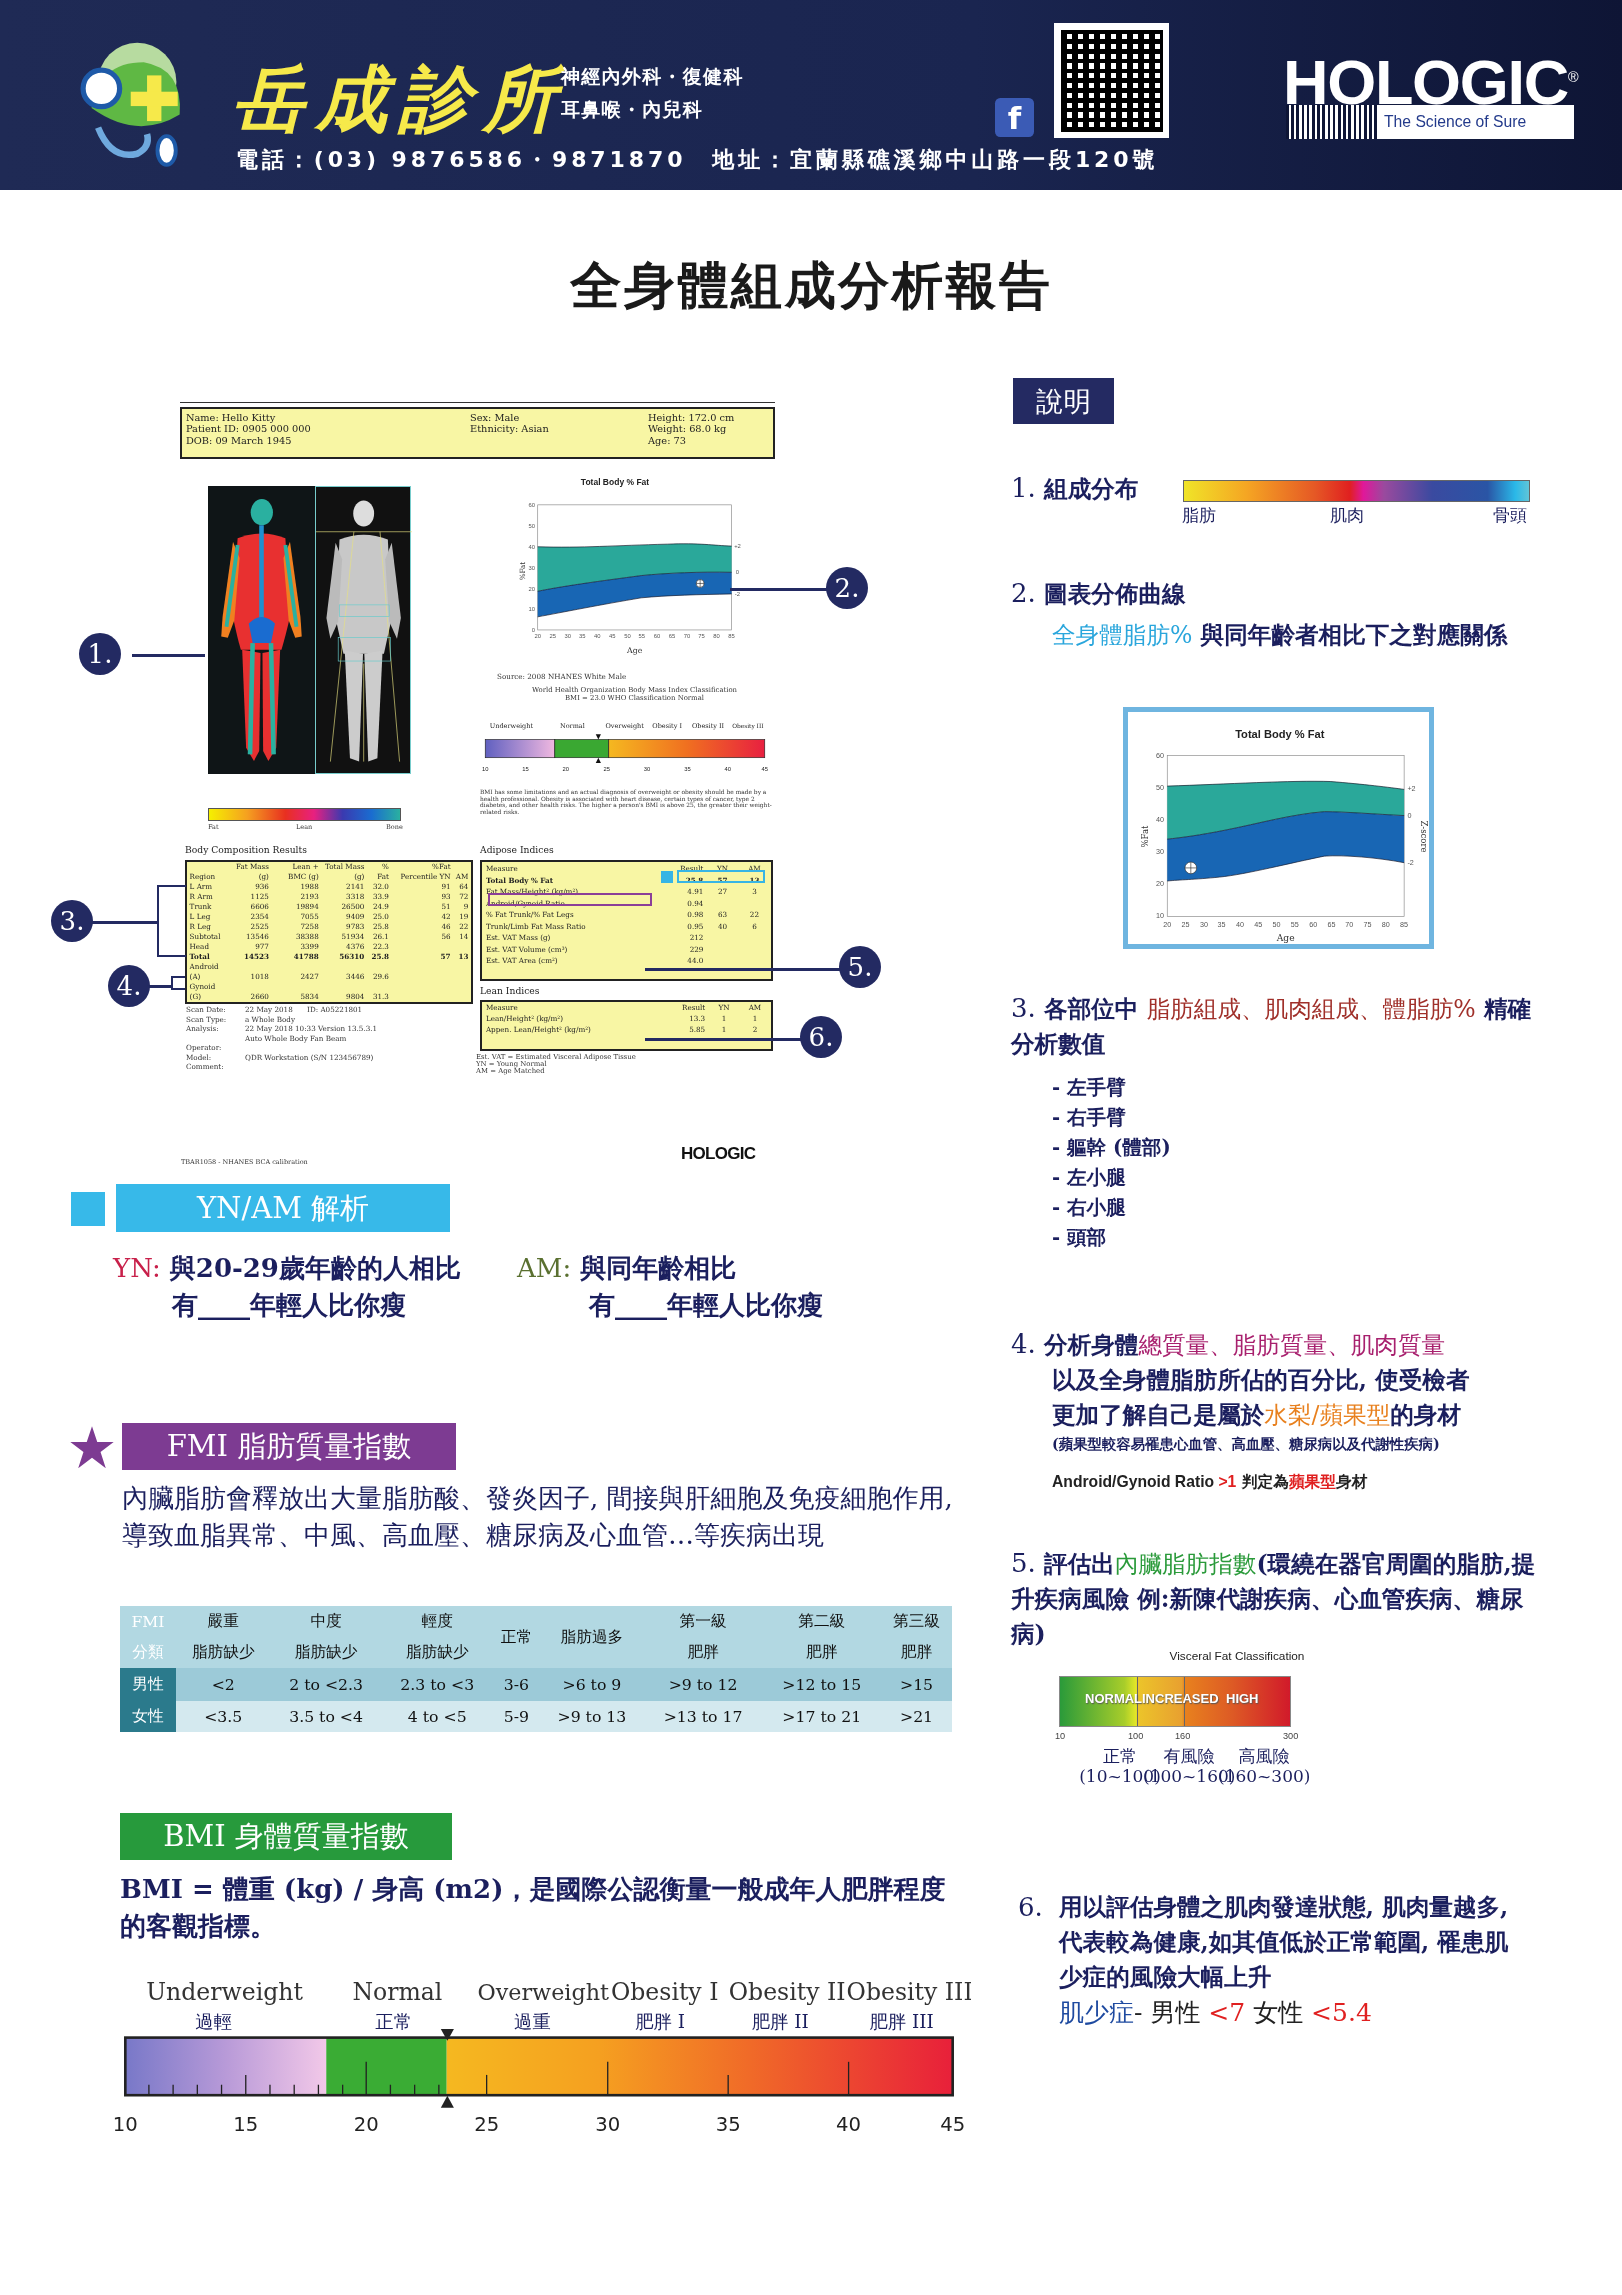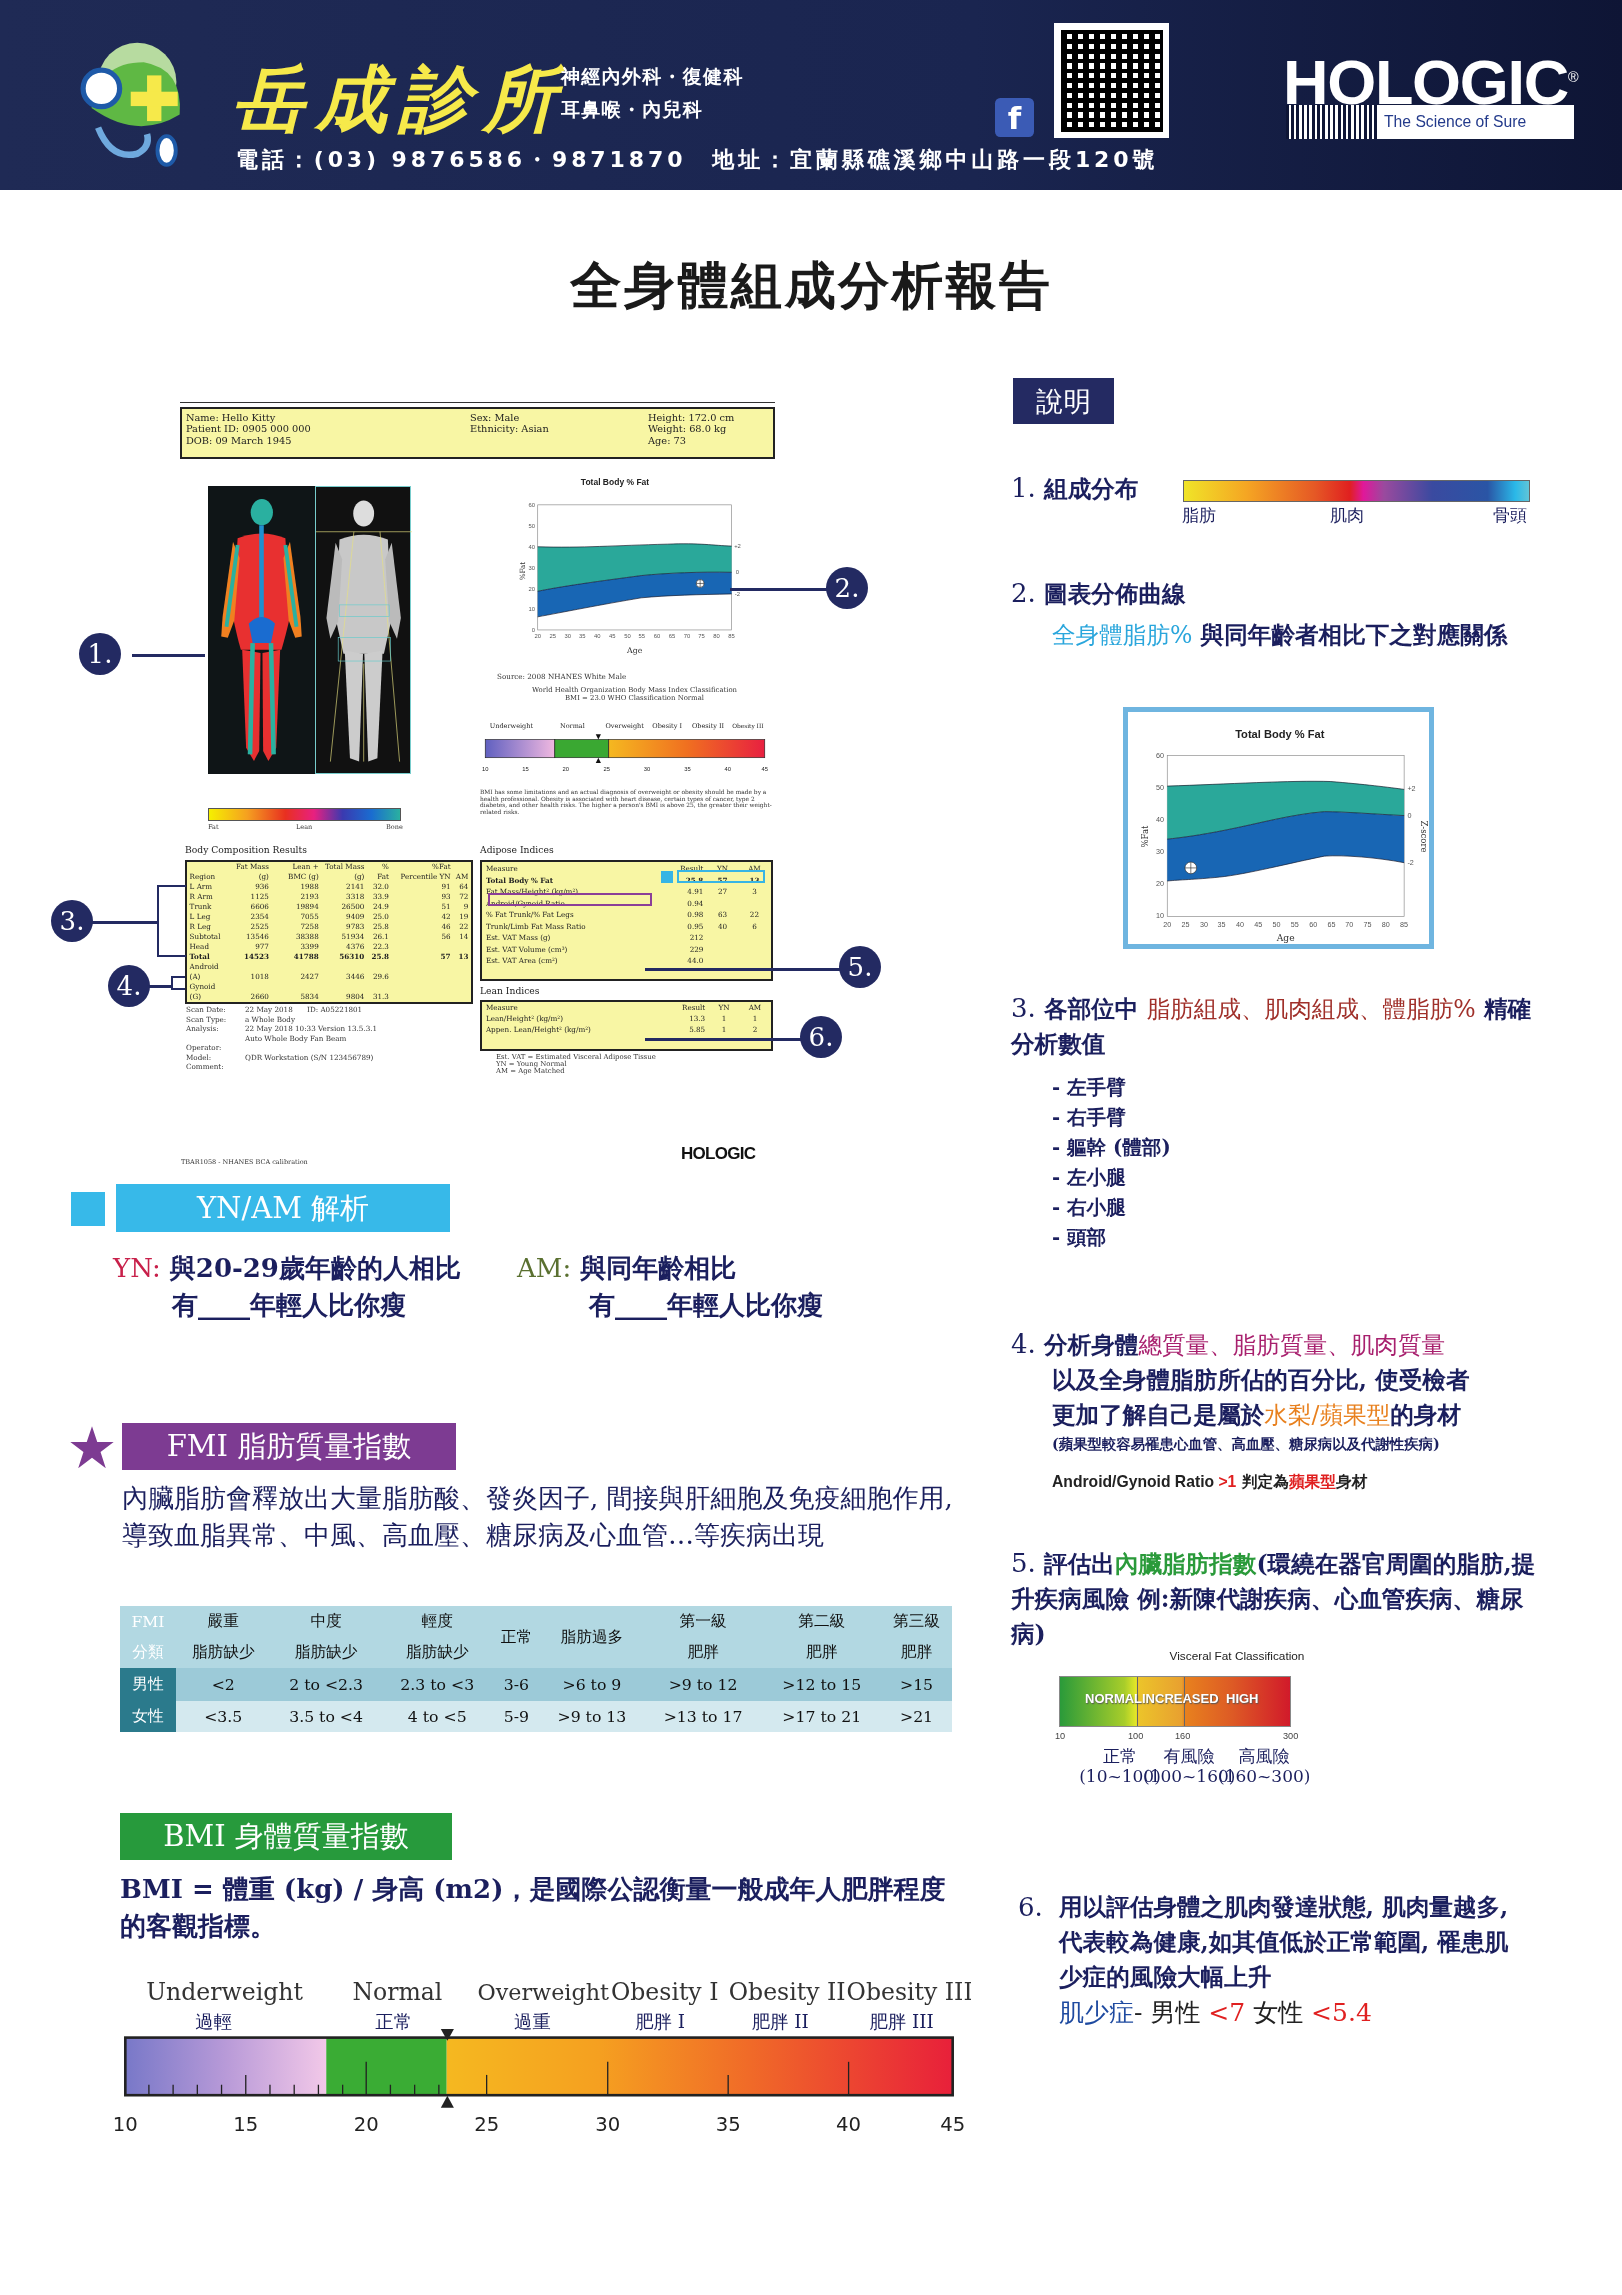--- a/index.html
+++ b/index.html
@@ -60,21 +60,21 @@
   .ad-table .r { text-align:right; }
   .ad-table .c { text-align:center; }
   .ad-table tr.bold td { font-weight:bold; }
   .fmi-highlight { left:488px; top:893px; width:164px; height:13px; border:2px solid #8b3f98; }
   .ynam-highlight { left:677px; top:870px; width:88px; height:13px; border:2px solid #37b5e5; }
   .ynam-square { left:661px; top:871px; width:11.8px; height:11.8px; background:#37b5e5; }
   .ln-title { left:480px; top:985px; font-size:9.2px; color:#222; }
   .ln-table { left:480px; top:1000px; width:293px; height:51px; background:#f8f6a4; border:2px solid #222; font-size:7.2px; color:#222; }
   .ln-table table { width:100%; border-collapse:collapse; }
   .ln-table td { padding:0 3.9px; line-height:11px; }
-  .vat-notes { left:496px; top:1054px; font-size:6.9px; color:#333; line-height:7.2px; }
+  .vat-notes { left:476px; top:1054px; font-size:6.9px; color:#333; line-height:7.2px; }
   .calib { left:181px; top:1158px; font-size:6.5px; color:#333; }
   .hologic-small { left:681px; top:1144px; font-family:"Liberation Sans", sans-serif; font-weight:bold; font-size:17px; color:#111; letter-spacing:-0.7px; }
 
   
   .callout { width:42px; height:42px; border-radius:50%; background:#232a62; color:#fff; font-size:26px; text-align:center; line-height:42px; }
   .callout-line { background:#232a62; height:2.6px; }
 
   
   .section-dark { left:1013px; top:378px; width:101px; height:46px; background:#242a62; color:#fff; font-size:27.5px; text-align:center; line-height:46px; }
   .r-item { font-size:23.6px; color:#1b1f5e; font-weight:bold; line-height:35px; }
@@ -587,21 +587,21 @@
 
 <div class="abs r-item" style="left:1011px;top:1327px;width:550px;">
   <div><span class="r-num">4.</span> <span>分析身體</span><span style="color:#a8206e;font-weight:normal;">總質量、脂肪質量、肌肉質量</span></div>
   <div style="padding-left:41px;">以及全身體脂肪所佔的百分比, 使受檢者</div>
   <div style="padding-left:41px;"><span>更加了解自己是屬於</span><span style="color:#e8801e;font-weight:normal;">水梨/蘋果型</span><span>的身材</span></div>
   <div style="padding-left:41px;font-size:14.4px;line-height:22px;">(蘋果型較容易罹患心血管、高血壓、糖尿病以及代謝性疾病)</div>
   <div style="padding-left:41px;font-size:15.7px;line-height:30px;color:#222;margin-top:12px;"><span style="font-family:'Liberation Sans',sans-serif;">Android/Gynoid Ratio </span><span style="color:#e02020;font-family:'Liberation Sans',sans-serif;">&gt;1</span><span>  判定為</span><span style="color:#e02020;">蘋果型</span><span>身材</span></div>
 </div>
 
 <div class="abs r-item" style="left:1011px;top:1546px;width:543px;">
-  <span class="r-num">5.</span> <span>評估出</span><span style="color:#2a9a3a;font-weight:bold;">內臟脂肪指數</span><span>(環繞在器官周圍的脂肪,提升疾病風險 例:新陳代謝疾病、心血管疾病、糖尿病)</span>
+  <span class="r-num">5.</span> <span>評估出</span><span style="color:#2a9a3a;font-weight:normal;">內臟脂肪指數</span><span>(環繞在器官周圍的脂肪,提升疾病風險 例:新陳代謝疾病、心血管疾病、糖尿病)</span>
 </div>
 <div class="abs" style="left:1106px;top:1649px;width:262px;text-align:center;font-family:'Liberation Sans',sans-serif;font-size:11.8px;color:#222;">Visceral Fat Classification</div>
 <div class="abs vat-bar">
   <div class="vat-div" style="left:77px;"></div>
     <div class="vat-div" style="left:124px;"></div>
   <span class="vat-txt" style="left:25px;">NORMAL</span>
   <span class="vat-txt" style="left:82px;">INCREASED</span>
   <span class="vat-txt" style="left:166px;">HIGH</span>
 </div>
 <div class="abs vat-tick" style="left:1055px;">10</div>

